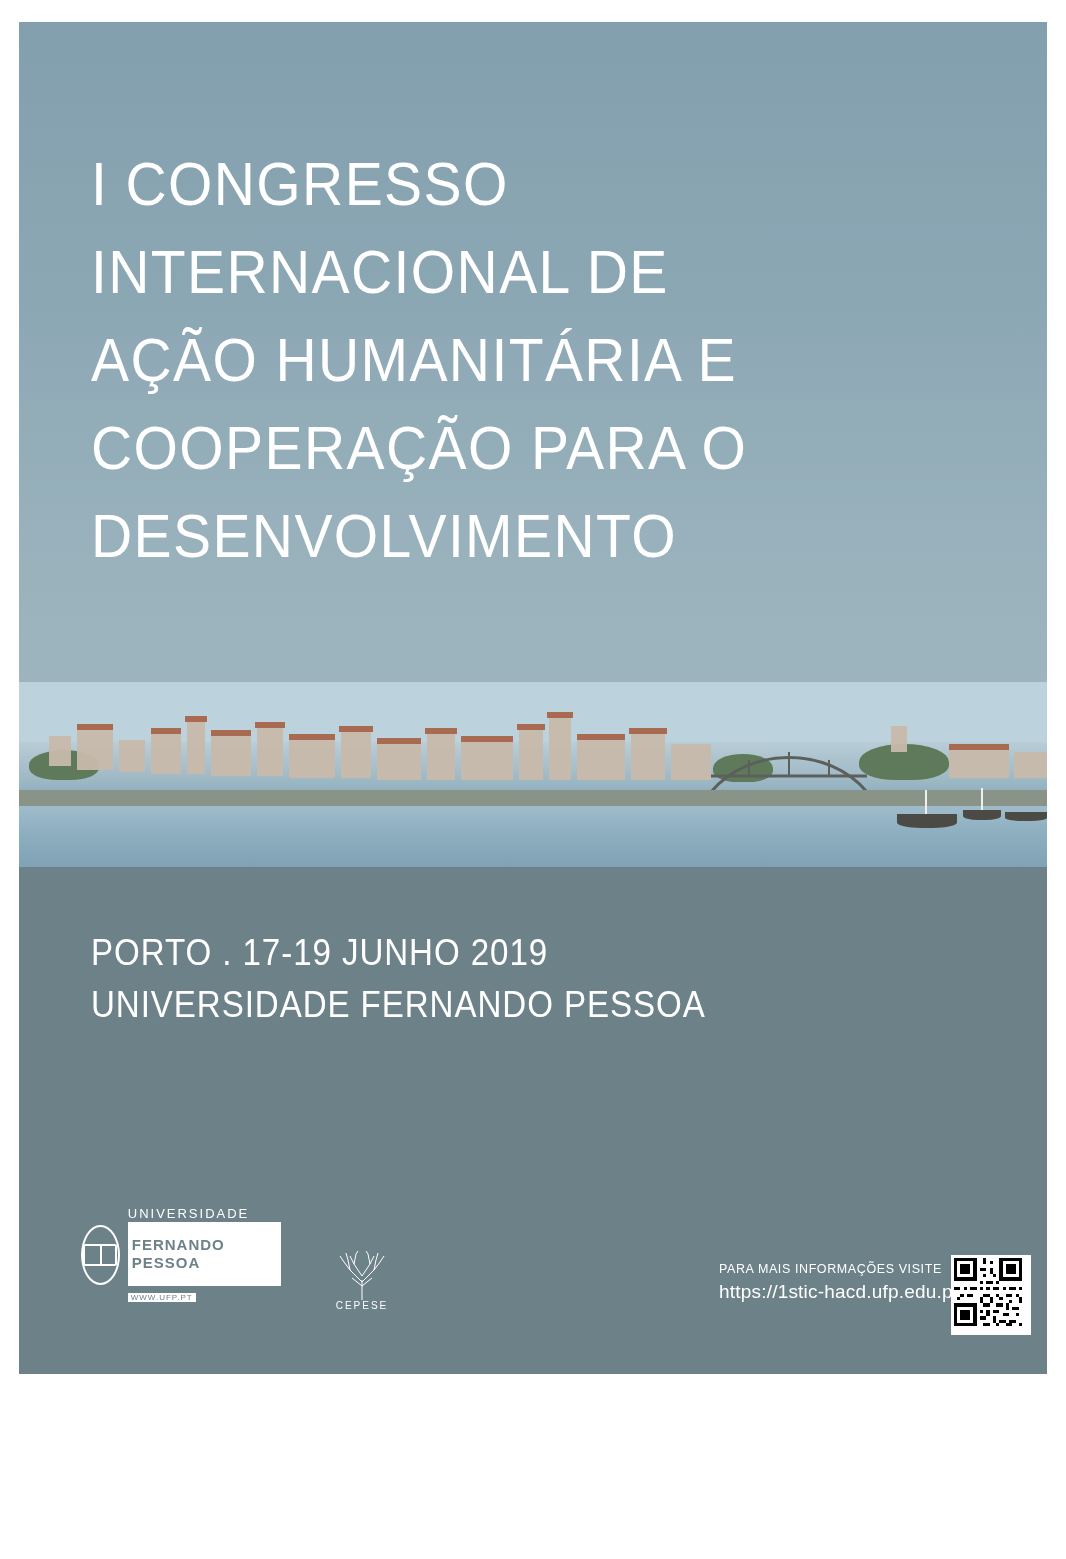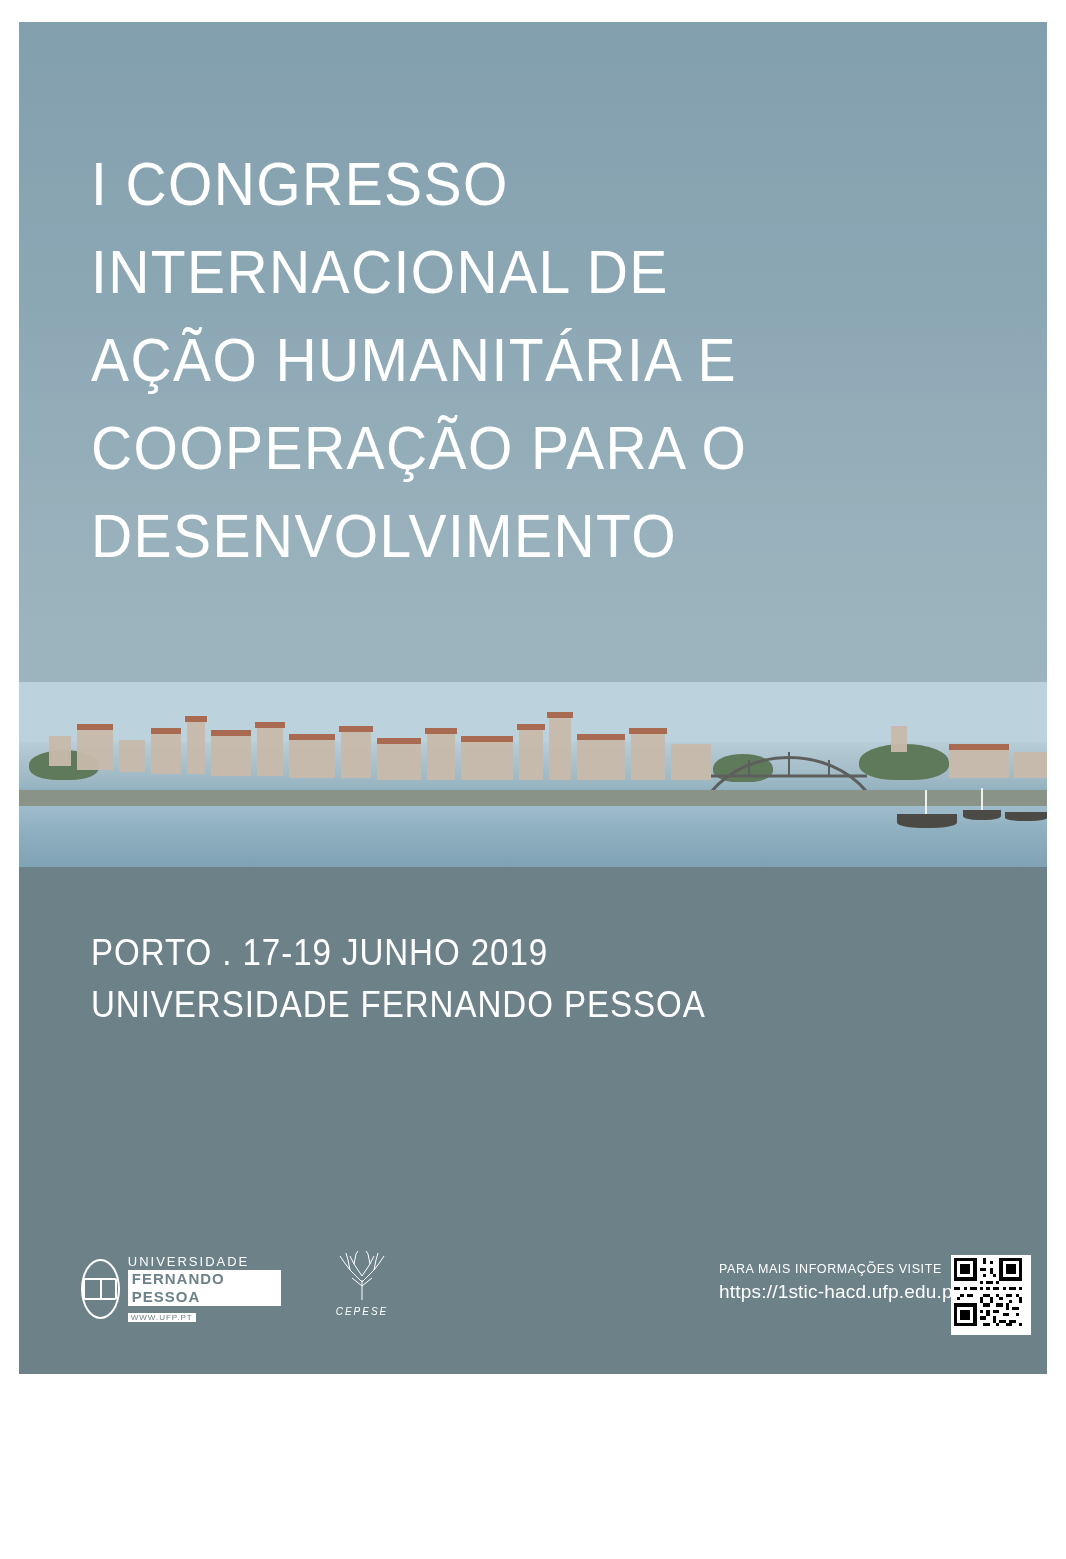--- a/index.html
+++ b/index.html
@@ -85,21 +85,21 @@
     line-height:1.45;
     letter-spacing:1px;
     text-transform:uppercase;
     transform:scaleX(0.92);
     transform-origin:left top;
     white-space:pre-line;
   }
 
   
   .ufp-logo{
-    position:absolute;left:62px;top:1236px;width:200px;height:62px;
+    position:absolute;left:62px;top:1202px;width:200px;height:62px;
     display:flex;align-items:center;
   }
   .ufp-seal{
     width:56px;height:56px;border-radius:50%;
     border:2px solid #ffffff;
     display:flex;align-items:center;justify-content:center;
     color:#fff;font-size:7px;text-align:center;line-height:1.1;
     position:relative;
   }
   .ufp-seal .book{
@@ -108,35 +108,35 @@
   }
   .ufp-seal .book:after{
     content:"";position:absolute;left:50%;top:0;width:2px;height:100%;background:#fff;
   }
   .ufp-text{margin-left:8px;color:#fff;}
   .ufp-text .l1{
     font-size:13px;letter-spacing:2px;line-height:1.3;
   }
   .ufp-text .l2{
     font-size:15px;font-weight:bold;letter-spacing:1px;
-    background:#fff;color:#6d8189;padding:0 4px;display:inline-block;line-height:1.2;
+    background:#fff;color:#6d8189;padding:14px 4px;display:inline-block;line-height:1.2;
   }
   .ufp-text .l3{
     font-size:8px;letter-spacing:1px;background:#fff;color:#6d8189;
     padding:0 3px;display:inline-block;margin-top:3px;
   }
   .cepese{
     position:absolute;left:300px;top:1228px;width:86px;height:74px;
     color:#fff;text-align:center;
   }
   .cepese .tree{
     width:64px;height:50px;margin:0 auto;
     position:relative;
   }
-  .cepese .label{font-size:10px;letter-spacing:2px;margin-top:6px;font-style:italic;}
+  .cepese .label{font-size:10px;letter-spacing:2px;margin-top:0;}
 
   .info-block{
     position:absolute;left:700px;top:1240px;color:#ffffff;
   }
   .info-block .small{
     font-size:12.5px;letter-spacing:.6px;text-transform:uppercase;margin-bottom:5px;
   }
   .info-block .url{
     font-size:19px;letter-spacing:.2px;
   }

